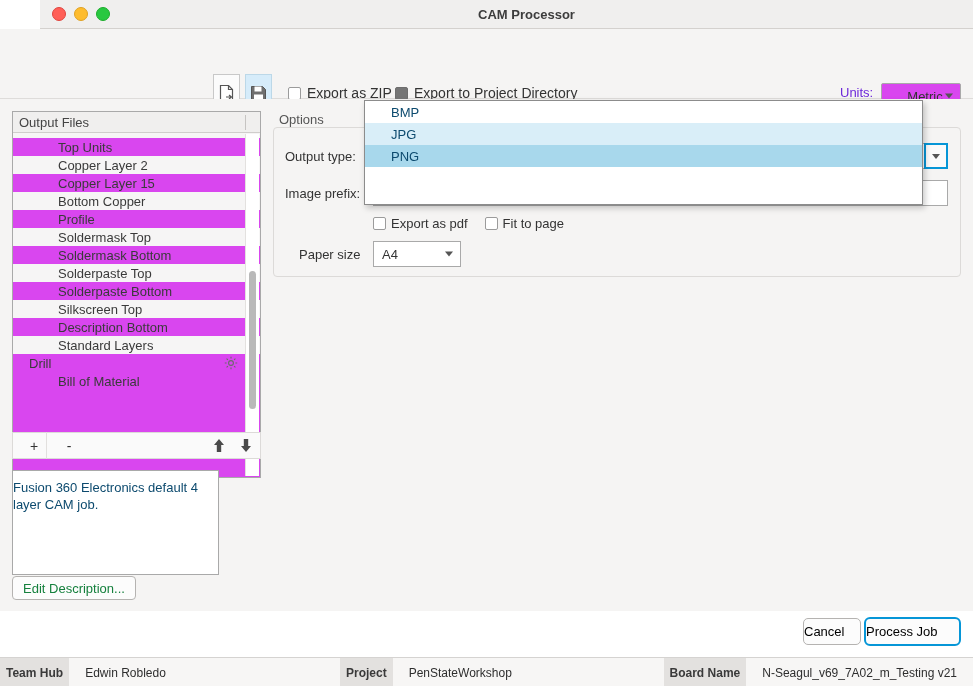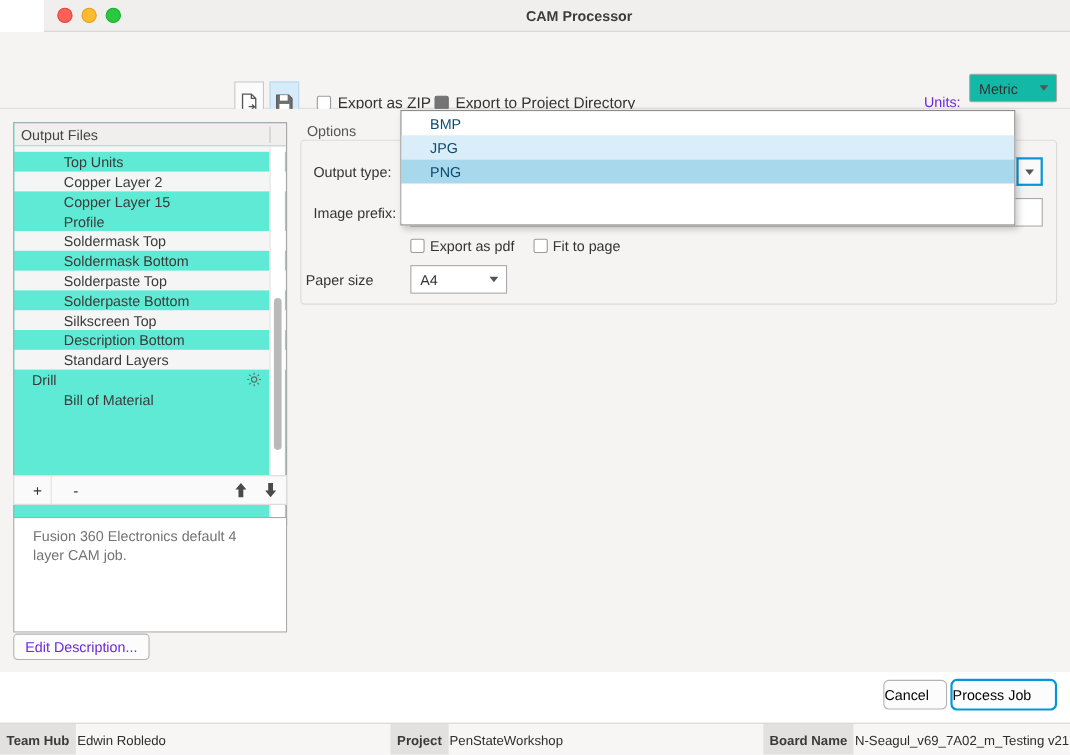--- a/index.html
+++ b/index.html
@@ -97,29 +97,30 @@
     background: #ffffff;
     border-radius: 2px;
   }
   .cbox.filled { background: #757575; border-color: #6d6d6d; }
   .cb-row2 { position: absolute; top: 56px; left: 395px; }
   .units-label {
     position: absolute; left: 840px; top: 56px;
     font-size: 13px; color: #6d28d9;
   }
   .units-select {
-    position: absolute; left: 881px; top: 38px;
+    position: absolute; left: 881px; top: 54px;
     width: 80px; height: 26px;
     box-sizing: border-box;
     border: 1px solid #a9a9a9;
-    background: #14b8a6;
+    background: #d946ef;
     border-radius: 2px;
     display: flex; align-items: center;
     padding-left: 8px;
     font-size: 13px;
+    justify-content: center;
   }
   .sel-caret {
     position: absolute; right: 7px; top: 50%;
     transform: translateY(-50%);
     width: 0; height: 0;
     border-left: 4px solid transparent;
     border-right: 4px solid transparent;
     border-top: 5px solid #555;
   }
 
@@ -131,21 +132,21 @@
     background: #f5f4f3;
   }
 
   
   .list-panel {
     position: absolute;
     left: 12px; top: 111px;
     width: 249px; height: 367px;
     box-sizing: border-box;
     border: 1px solid #a9a9a9;
-    background: #5eead4;
+    background: #d946ef;
     overflow: hidden;
   }
   .list-header {
     height: 21px;
     box-sizing: border-box;
     background: #f0efee;
     border-bottom: 1px solid #cfcdcb;
     display: flex; align-items: center;
     padding-left: 6px;
     font-size: 13px;
@@ -208,41 +209,41 @@
   .la-down  { left: 222px; width: 22px; }
   .la-sep {
     position: absolute; left: 33px; top: -1px;
     width: 1px; height: 27px; background: #e2e0de;
   }
 
   
   .desc-box {
     position: absolute;
     left: 12px; top: 470px;
-    width: 249px; height: 105px;
+    width: 207px; height: 105px;
     box-sizing: border-box;
     border: 1px solid #a9a9a9;
     background: #ffffff;
-    padding: 8px 17px;
-    font-size: 13px;
-    color: #737373;
+    padding: 8px 0;
+    font-size: 13px;
+    color: #0c4a6e;
     line-height: 17px;
   }
   .edit-desc {
     position: absolute;
     left: 12px; top: 576px;
     height: 24px;
     box-sizing: border-box;
     border: 1px solid #b5b3b1;
     border-radius: 4px;
     background: #fcfcfc;
     display: flex; align-items: center;
     padding: 0 10px;
     font-size: 13px;
-    color: #6d28d9;
+    color: #15803d;
   }
 
   
   .options-label {
     position: absolute;
     left: 279px; top: 112px;
     font-size: 13px; color: #555;
   }
   .options-group {
     position: absolute;
@@ -252,21 +253,21 @@
     border: 1px solid #dcdad8;
     border-radius: 4px;
     background: #f5f4f3;
   }
   .opt-label {
     position: absolute;
     font-size: 13px; color: #333;
   }
   .lbl-output { left: 285px; top: 149px; }
   .lbl-prefix { left: 285px; top: 186px; }
-  .lbl-paper  { left: 278px; top: 247px; }
+  .lbl-paper  { left: 299px; top: 247px; }
 
   .combo {
     position: absolute;
     box-sizing: border-box;
     border: 1px solid #a9a9a9;
     background: #ffffff;
     display: flex; align-items: center;
     padding-left: 8px;
     font-size: 13px;
   }
@@ -358,21 +359,21 @@
     color: #3a3a3a;
     background: #e3e1df;
     height: 29px;
     display: flex; align-items: center;
     padding: 0 6px;
   }
   .sb-value {
     color: #2e2e2e;
     height: 29px;
     display: flex; align-items: center;
-    padding: 0 1px;
+    padding: 0 16px;
     background: #f7f6f5;
   }
   .sb-value.grow { flex: 1; }
 </style>
 </head>
 <body>
 
 <div class="titlebar">
   <div class="traffic">
     <span class="dot red"></span>
@@ -433,20 +434,23 @@
     <div class="row clipped alt"></div>
 
     <div class="row">
       <span class="lbl ind2">Top Units</span>
     </div>
     <div class="row alt">
       <span class="lbl ind2">Copper Layer 2</span>
     </div>
     <div class="row">
       <span class="lbl ind2">Copper Layer 15</span>
+    </div>
+    <div class="row alt">
+      <span class="lbl ind2">Bottom Copper</span>
     </div>
     <div class="row">
       <span class="lbl ind2">Profile</span>
     </div>
     <div class="row alt">
       <span class="lbl ind2">Soldermask Top</span>
     </div>
     <div class="row">
       <span class="lbl ind2">Soldermask Bottom</span>
     </div>

